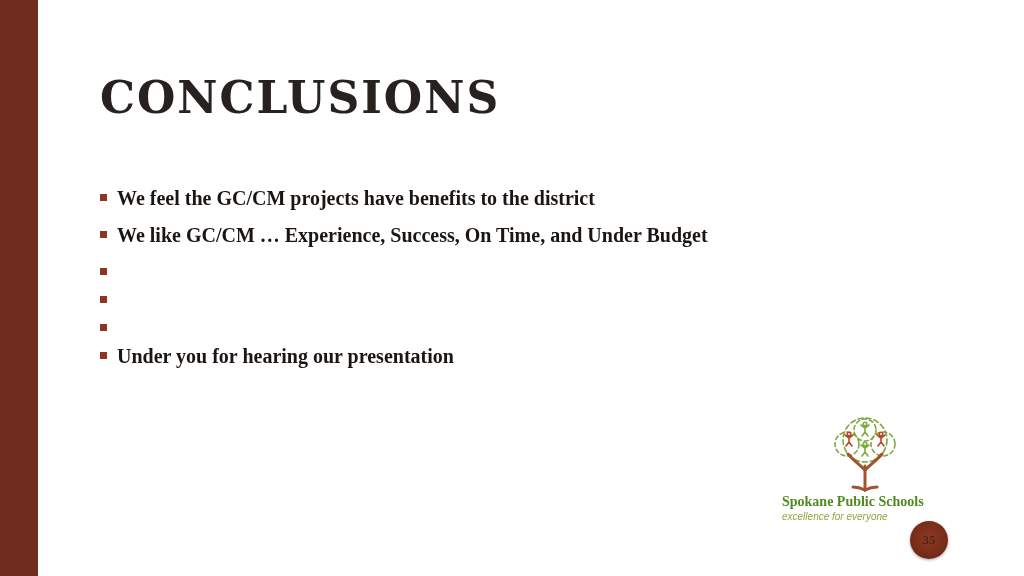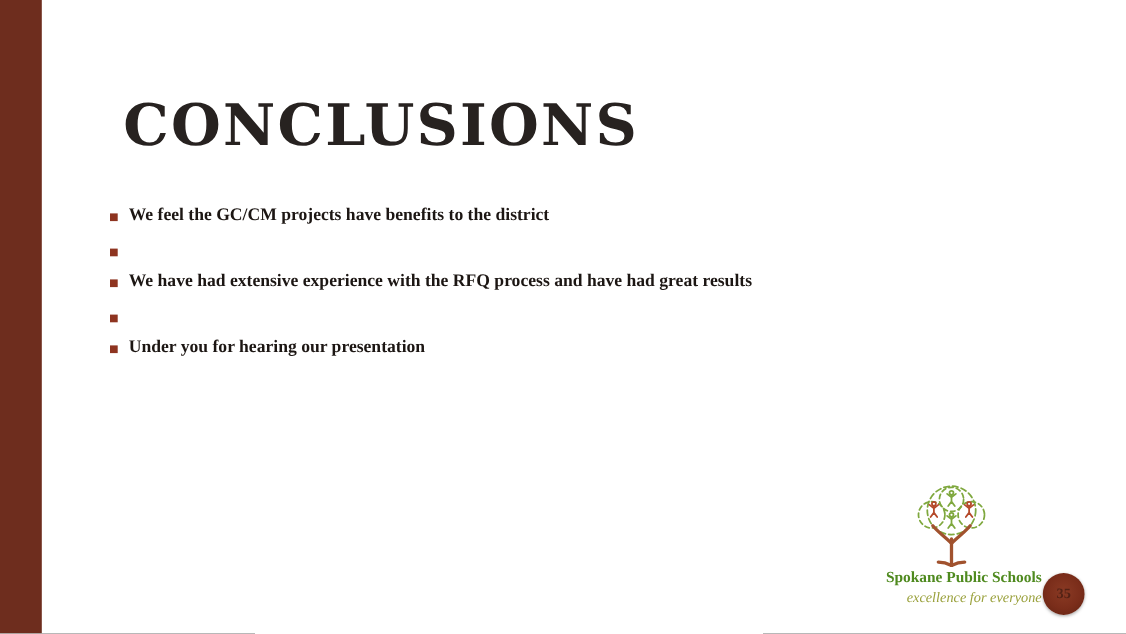--- a/index.html
+++ b/index.html
@@ -8,65 +8,65 @@
     width:1024px;height:576px;
     background:#ffffff;
     overflow:hidden;
     font-family:"Liberation Serif", serif;
   }
   .left-bar{
     position:absolute;left:0;top:0;bottom:0;width:38px;
     background:#6e2d1e;
   }
   .title{
-    position:absolute;left:100px;top:72px;margin:12px;
+    position:absolute;left:100px;top:72px;margin:0;
     font-family:"DejaVu Serif", serif;
-    font-size:52px;font-weight:700;
+    font-size:44px;font-weight:700;
     letter-spacing:2px;
     color:#272220;
     text-transform:uppercase;
   }
   .bullets{
     position:absolute;left:100px;top:186px;width:790px;
     margin:0;padding:0;list-style:none;
     display:flex;flex-direction:column;gap:13px;
   }
   .bullets li{
     display:flex;align-items:flex-start;
-    font-size:16px;font-weight:700;
+    font-size:20px;font-weight:700;
     color:#1c1613;
     line-height:1.2;
   }
   .marker{
     flex:0 0 auto;
     width:7px;height:7px;
     margin:8px 10px 0 0;
     background:#8e3420;
   }
   .logo{
-    position:absolute;left:782px;top:438px;width:165px;
-    text-align:right;
+    position:absolute;left:782px;top:414px;width:165px;
+    text-align:left;
   }
   .logo svg{display:block;margin:0 auto;}
   .logo-name{
     font-family:"Liberation Serif", serif;
     font-size:14px;font-weight:700;
     color:#4f8a1f;
     margin-top:2px;
     white-space:nowrap;
   }
   .logo-tagline{
-    font-family:Liberation Serif, serif;
+    font-family:Liberation Sans, sans-serif;
     font-style:italic;
-    font-size:13px;
+    font-size:10px;
     color:#9aa13c;
     margin-top:1px;
   }
   .page-badge{
-    position:absolute;left:948px;top:521px;
+    position:absolute;left:910px;top:521px;
     width:38px;height:38px;border-radius:50%;
     background:radial-gradient(circle at 50% 45%, #8a3a24 0%, #7a2d1a 55%, #5f2212 100%);
     box-shadow:0 1px 3px rgba(0,0,0,0.35);
     display:flex;align-items:center;justify-content:center;
   }
   .page-badge span{
     font-family:"Liberation Serif", serif;
     font-size:13px;font-weight:700;
     color:rgba(0,0,0,0.38);
   }
@@ -80,24 +80,27 @@
 
   <h1 class="title">CONCLUSIONS</h1>
 
   <ul class="bullets">
     <li>
       <span class="marker"></span>
       <span>We feel the GC/CM projects have benefits to the district</span>
     </li>
     <li>
       <span class="marker"></span>
+      <span>We like GC/CM … Experience, Success, On Time, and Under Budget</span>
     </li>
     <li>
       <span class="marker"></span>
-      <span>We have had extensive experience with the RFQ process and have had great results</span>
+    </li>
+    <li>
+      <span class="marker"></span>
     </li>
     <li>
       <span class="marker"></span>
     </li>
     <li>
       <span class="marker"></span>
       <span>Under you for hearing our presentation</span>
     </li>
   </ul>
 

